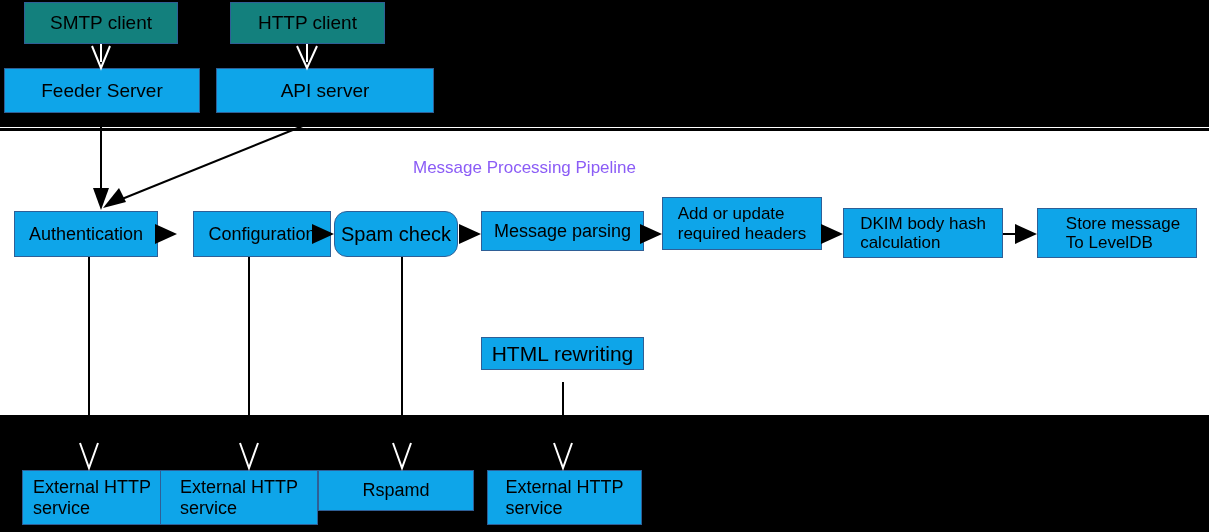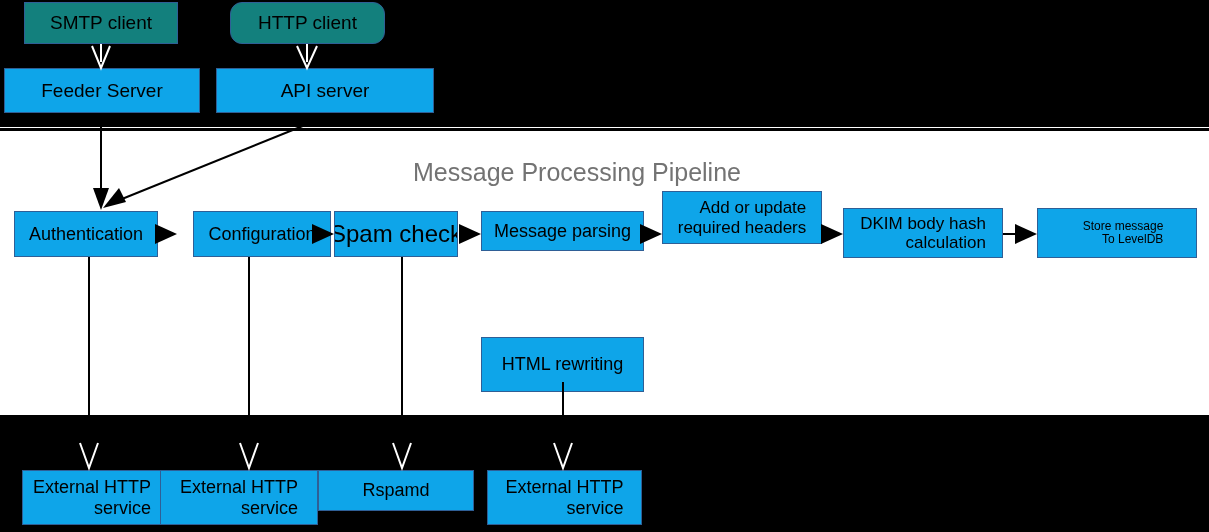--- a/index.html
+++ b/index.html
@@ -28,79 +28,79 @@
   #band-bottom{ top: 415px; height: 117px; }
 
   .box {
     position: absolute;
     box-sizing: border-box;
     border: 1px solid #2f5f96;
     color: #000000;
     display: flex;
     align-items: center;
     justify-content: center;
-    text-align: right;
+    text-align: left;
     line-height: 1.12;
     white-space: pre;
     overflow: hidden;
   }
   .blue { background: #0ea5e9; }
   .teal { background: #13807d; }
 
   .title {
     position: absolute;
-    color: #737373;
-    font-size: 25px;
+    color: #8b5cf6;
+    font-size: 17px;
     white-space: nowrap;
   }
   svg.overlay {
     position: absolute;
     left: 0; top: 0;
     width: 1209px; height: 532px;
     pointer-events: none;
   }
 </style>
 </head>
 <body>
 
 <div id="canvas">
 
   <div class="band" id="band-top"></div>
   <div class="band" id="band-rule"></div>
   <div class="band" id="band-bottom"></div>
 
   <div class="box teal" style="left:24px; top:2px; width:154px; height:42px; font-size:19px;">SMTP client</div>
 
-  <div class="box teal" style="left:230px; top:2px; width:155px; height:42px; font-size:19px;border-radius:12px;">HTTP client</div>
+  <div class="box teal" style="left:230px; top:2px; width:155px; height:42px; font-size:19px;">HTTP client</div>
 
   <div class="box blue" style="left:4px; top:68px; width:196px; height:45px; font-size:19px;">Feeder Server</div>
 
   <div class="box blue" style="left:216px; top:68px; width:218px; height:45px; font-size:19px;">API server</div>
 
   <div class="title" style="left:413px; top:158px;">Message Processing Pipeline</div>
 
   <div class="box blue" style="left:14px; top:211px; width:144px; height:46px; font-size:18px;">Authentication</div>
 
   <div class="box blue" style="left:193px; top:211px; width:138px; height:46px; font-size:18px;">Configuration</div>
 
-  <div class="box blue" style="left:334px; top:211px; width:124px; height:46px; font-size:24px;">Spam check</div>
+  <div class="box blue" style="left:334px; top:211px; width:124px; height:46px; font-size:20px;border-radius:13px;">Spam check</div>
 
   <div class="box blue" style="left:481px; top:211px; width:163px; height:40px; font-size:18px;">Message parsing</div>
 
-  <div class="box blue" style="left:662px; top:191px; width:160px; height:53px; font-size:17px;">Add or update
+  <div class="box blue" style="left:662px; top:197px; width:160px; height:53px; font-size:17px;">Add or update
 required headers</div>
 
   <div class="box blue" style="left:843px; top:208px; width:160px; height:50px; font-size:17px;">DKIM body hash
 calculation</div>
 
-  <div class="box blue" style="left:1037px; top:208px; width:160px; height:50px; font-size:12px;padding-left:12px;">Store message
+  <div class="box blue" style="left:1037px; top:208px; width:160px; height:50px; font-size:17px;padding-left:12px;">Store message
 To LevelDB</div>
 
 
-  <div class="box blue" style="left:481px; top:337px; width:163px; height:55px; font-size:18px;">HTML rewriting</div>
+  <div class="box blue" style="left:481px; top:337px; width:163px; height:33px; font-size:21px;">HTML rewriting</div>
 
   <div class="box blue" style="left:22px; top:470px; width:140px; height:55px; font-size:18px;">External HTTP
 service</div>
 
   <div class="box blue" style="left:160px; top:470px; width:158px; height:55px; font-size:18px;">External HTTP
 service</div>
 
   <div class="box blue" style="left:318px; top:470px; width:156px; height:41px; font-size:18px;">Rspamd</div>
 
   <div class="box blue" style="left:487px; top:470px; width:155px; height:55px; font-size:18px;">External HTTP

